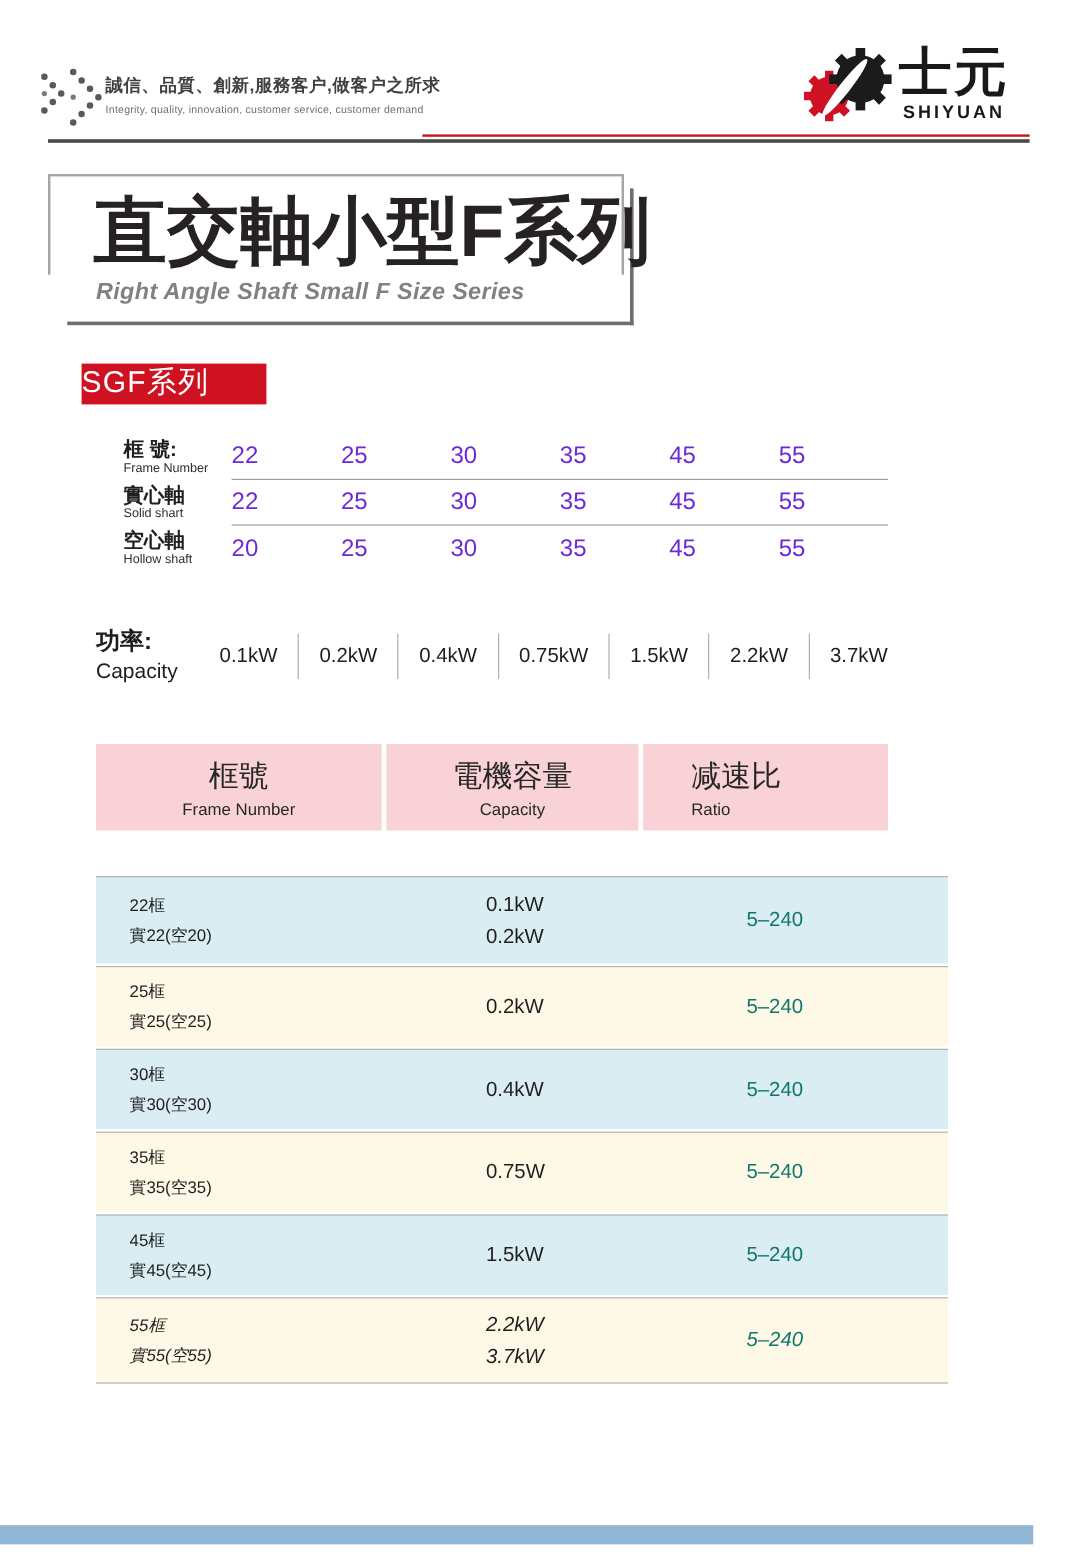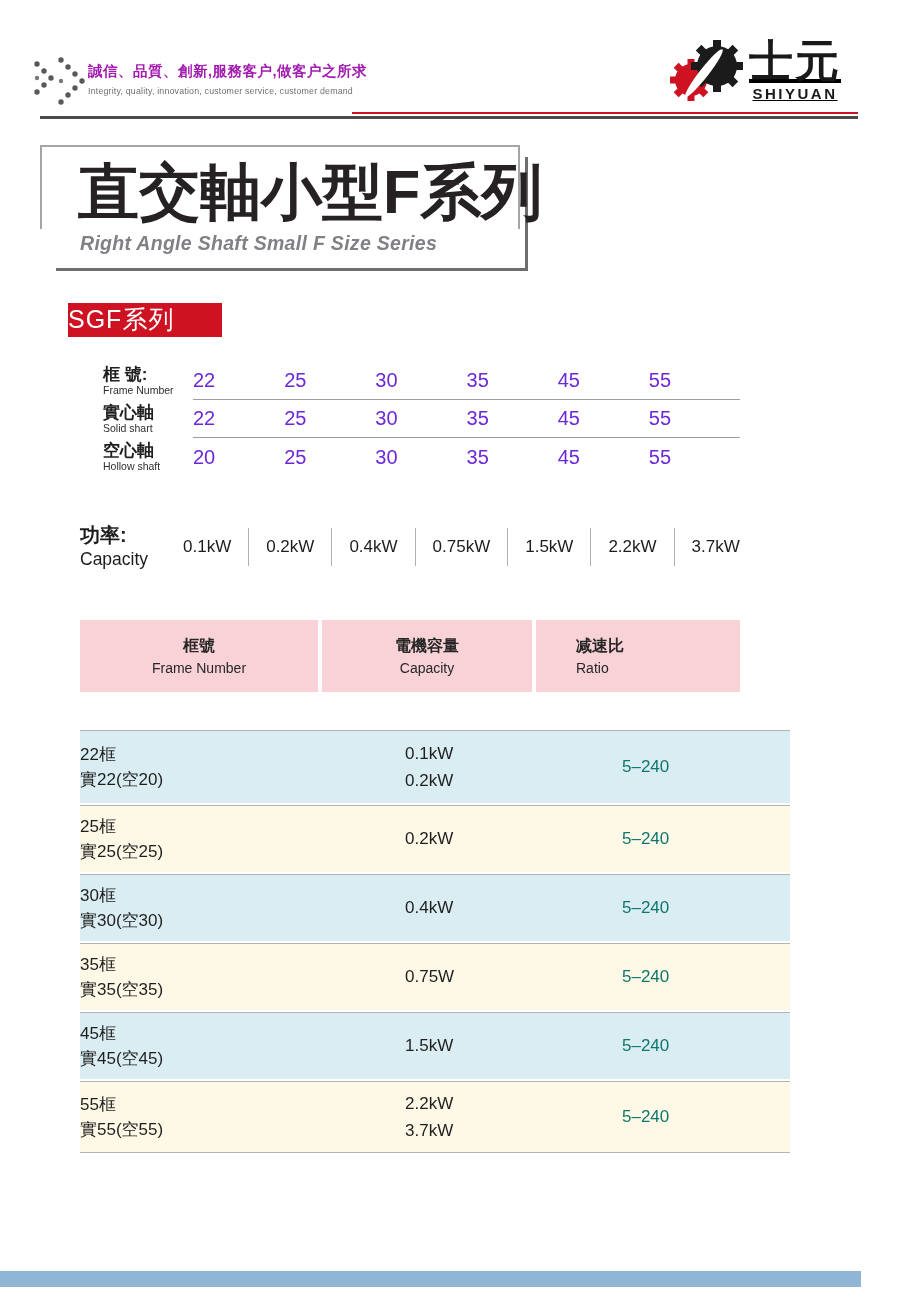--- a/index.html
+++ b/index.html
@@ -3,23 +3,23 @@
 <meta charset="utf-8">
 <style>
   * { margin:0; padding:0; box-sizing:border-box; }
   html,body { background:#ffffff; }
   body { font-family:"Liberation Sans", sans-serif; }
   .page { position:relative; width:900px; height:1300px; background:#fff; overflow:hidden; }
 
   
   .chevrons { position:absolute; left:33px; top:56px; }
   .motto { position:absolute; left:88px; top:62px; }
-  .motto-zh { font-size:14.5px; font-weight:600; color:#a21caf; letter-spacing:0.5px; }
+  .motto-zh { font-size:14.5px; font-weight:600; color:#404040; letter-spacing:0.5px; }
   .motto-en { font-size:8.8px; color:#6f6f6f; margin-top:5px; letter-spacing:0.2px; }
-  .logo { position:absolute; left:670px; top:38px; display:flex; align-items:flex-start;text-decoration:underline; }
+  .logo { position:absolute; left:670px; top:38px; display:flex; align-items:flex-start; }
   .logo-text { margin-left:1px; display:flex; flex-direction:column; align-items:center; }
   .logo-zh { font-size:44px; font-weight:900; color:#191919; line-height:1.05; letter-spacing:2px; }
   .logo-en { font-size:15px; font-weight:800; color:#191919; letter-spacing:2.5px; margin-top:1px; }
   .rule-red { position:absolute; left:352px; top:112px; width:506px; height:2px; background:#ce1222; }
   .rule-grey { position:absolute; left:40px; top:116px; width:818px; height:3px; background:#4a4a4a; }
 
   
   .frame-a { position:absolute; left:40px; top:145px; width:480px; height:84px;
              border-top:2px solid #a5a5a5; border-left:2px solid #a5a5a5; border-right:2px solid #a5a5a5; }
   .frame-b { position:absolute; left:56px; top:157px; width:472px; height:114px;
@@ -46,35 +46,35 @@
   .cap-label { width:86px; line-height:1.15; }
   .cap-label .zh { font-size:20px; font-weight:700; color:#1d1d1d; }
   .cap-label .en { font-size:17.5px; color:#1d1d1d; margin-top:2px; }
   .cap-values { display:flex; align-items:center; }
   .cap-value { font-size:17px; color:#1d1d1d; padding:0 17px; height:38px; line-height:38px; }
   .cap-value + .cap-value { border-left:1px solid #b0b0b0; }
 
   
   .thead { position:absolute; left:80px; top:620px; width:710px; height:72px; display:flex; gap:4px; }
   .thead-cell { background:#f8d2d6; display:flex; flex-direction:column; justify-content:center; align-items:center; }
-  .thead-cell .zh { font-size:16px; font-weight:700; color:#272727; }
+  .thead-cell .zh { font-size:25px; font-weight:400; color:#272727; }
   .thead-cell .en { font-size:14px; color:#272727; margin-top:3px; }
   .thead-cell.c1 { width:238px; }
   .thead-cell.c2 { width:210px; }
   .thead-cell.c3 { width:204px; align-items:flex-start; padding-left:40px; }
 
   
   .dtable { position:absolute; left:80px; top:730px; width:710px; }
   .drow { display:flex; border-top:1px solid #b3b3b3; margin-top:2px; }
   .drow:first-child { margin-top:0; }
   .dtable { border-bottom:0; }
   .dtable .drow:last-child { border-bottom:1px solid #b3b3b3; }
   .drow.blue { background:#d9edf2; }
   .drow.cream { background:#fdf9e6; }
-  .dcol1 { width:325px; padding-left:0; display:flex; flex-direction:column; justify-content:center; font-size:17px; color:#1f1f1f; line-height:25px; }
+  .dcol1 { width:325px; padding-left:28px; display:flex; flex-direction:column; justify-content:center; font-size:14px; color:#1f1f1f; line-height:25px; }
   .dcol2 { width:217px; display:flex; flex-direction:column; justify-content:center; gap:7px; font-size:17px; color:#1f1f1f; }
   .dcol3 { flex:1; display:flex; align-items:center; font-size:17px; color:#0f766e; }
 
   
   .footer-bar { position:absolute; left:0; top:1271px; width:861px; height:16px; background:#8fb6d4; }
 </style>
 </head>
 <body>
 
 <div class="page">
@@ -314,21 +314,21 @@
           <div>45框</div>
           <div>實45(空45)</div>
         </div>
         <div class="dcol2">
           <div>1.5kW</div>
         </div>
         <div class="dcol3">
           <span>5–240</span>
         </div>
       </div>
-      <div class="drow cream" style="height: 72px;">
+      <div class="drow cream" style="height: 72px; font-style: italic;">
         <div class="dcol1">
           <div>55框</div>
           <div>實55(空55)</div>
         </div>
         <div class="dcol2">
           <div>2.2kW</div>
           <div>3.7kW</div>
         </div>
         <div class="dcol3">
           <span>5–240</span>

